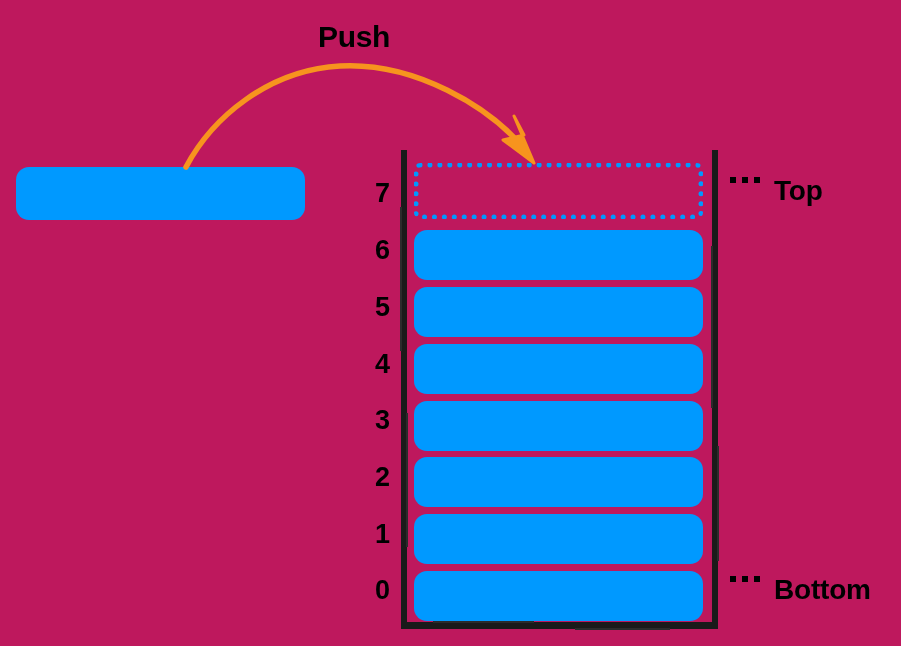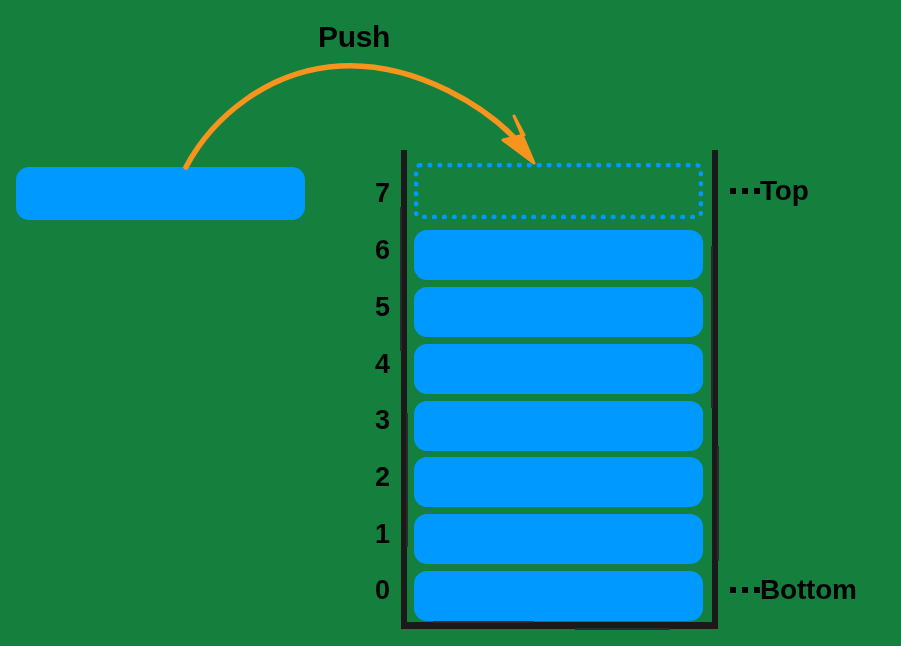--- a/index.html
+++ b/index.html
@@ -9,21 +9,21 @@
   }
   body {
     font-family: "Liberation Sans", sans-serif;
     -webkit-font-smoothing: antialiased;
   }
 
   #canvas {
     position: relative;
     width: 901px;
     height: 646px;
-    background: #15803d;
+    background: #be185d;
     overflow: hidden;
   }
 
   
   .push-label {
     position: absolute;
     left: 318px;
     top: 22px;
     font-size: 30px;
     font-weight: bold;
@@ -110,21 +110,22 @@
     font-size: 27px;
     font-weight: bold;
     color: #000000;
     line-height: 1;
   }
 
   
   .annotation {
     position: absolute;
     display: flex;
-    align-items: center;
+    align-items: flex-start;
+    gap: 14px;
     white-space: nowrap;
   }
   .ellipsis-icon {
     display: inline-flex;
     align-items: center;
     gap: 6px;
   }
   .ellipsis-icon i {
     display: block;
     width: 6px;

